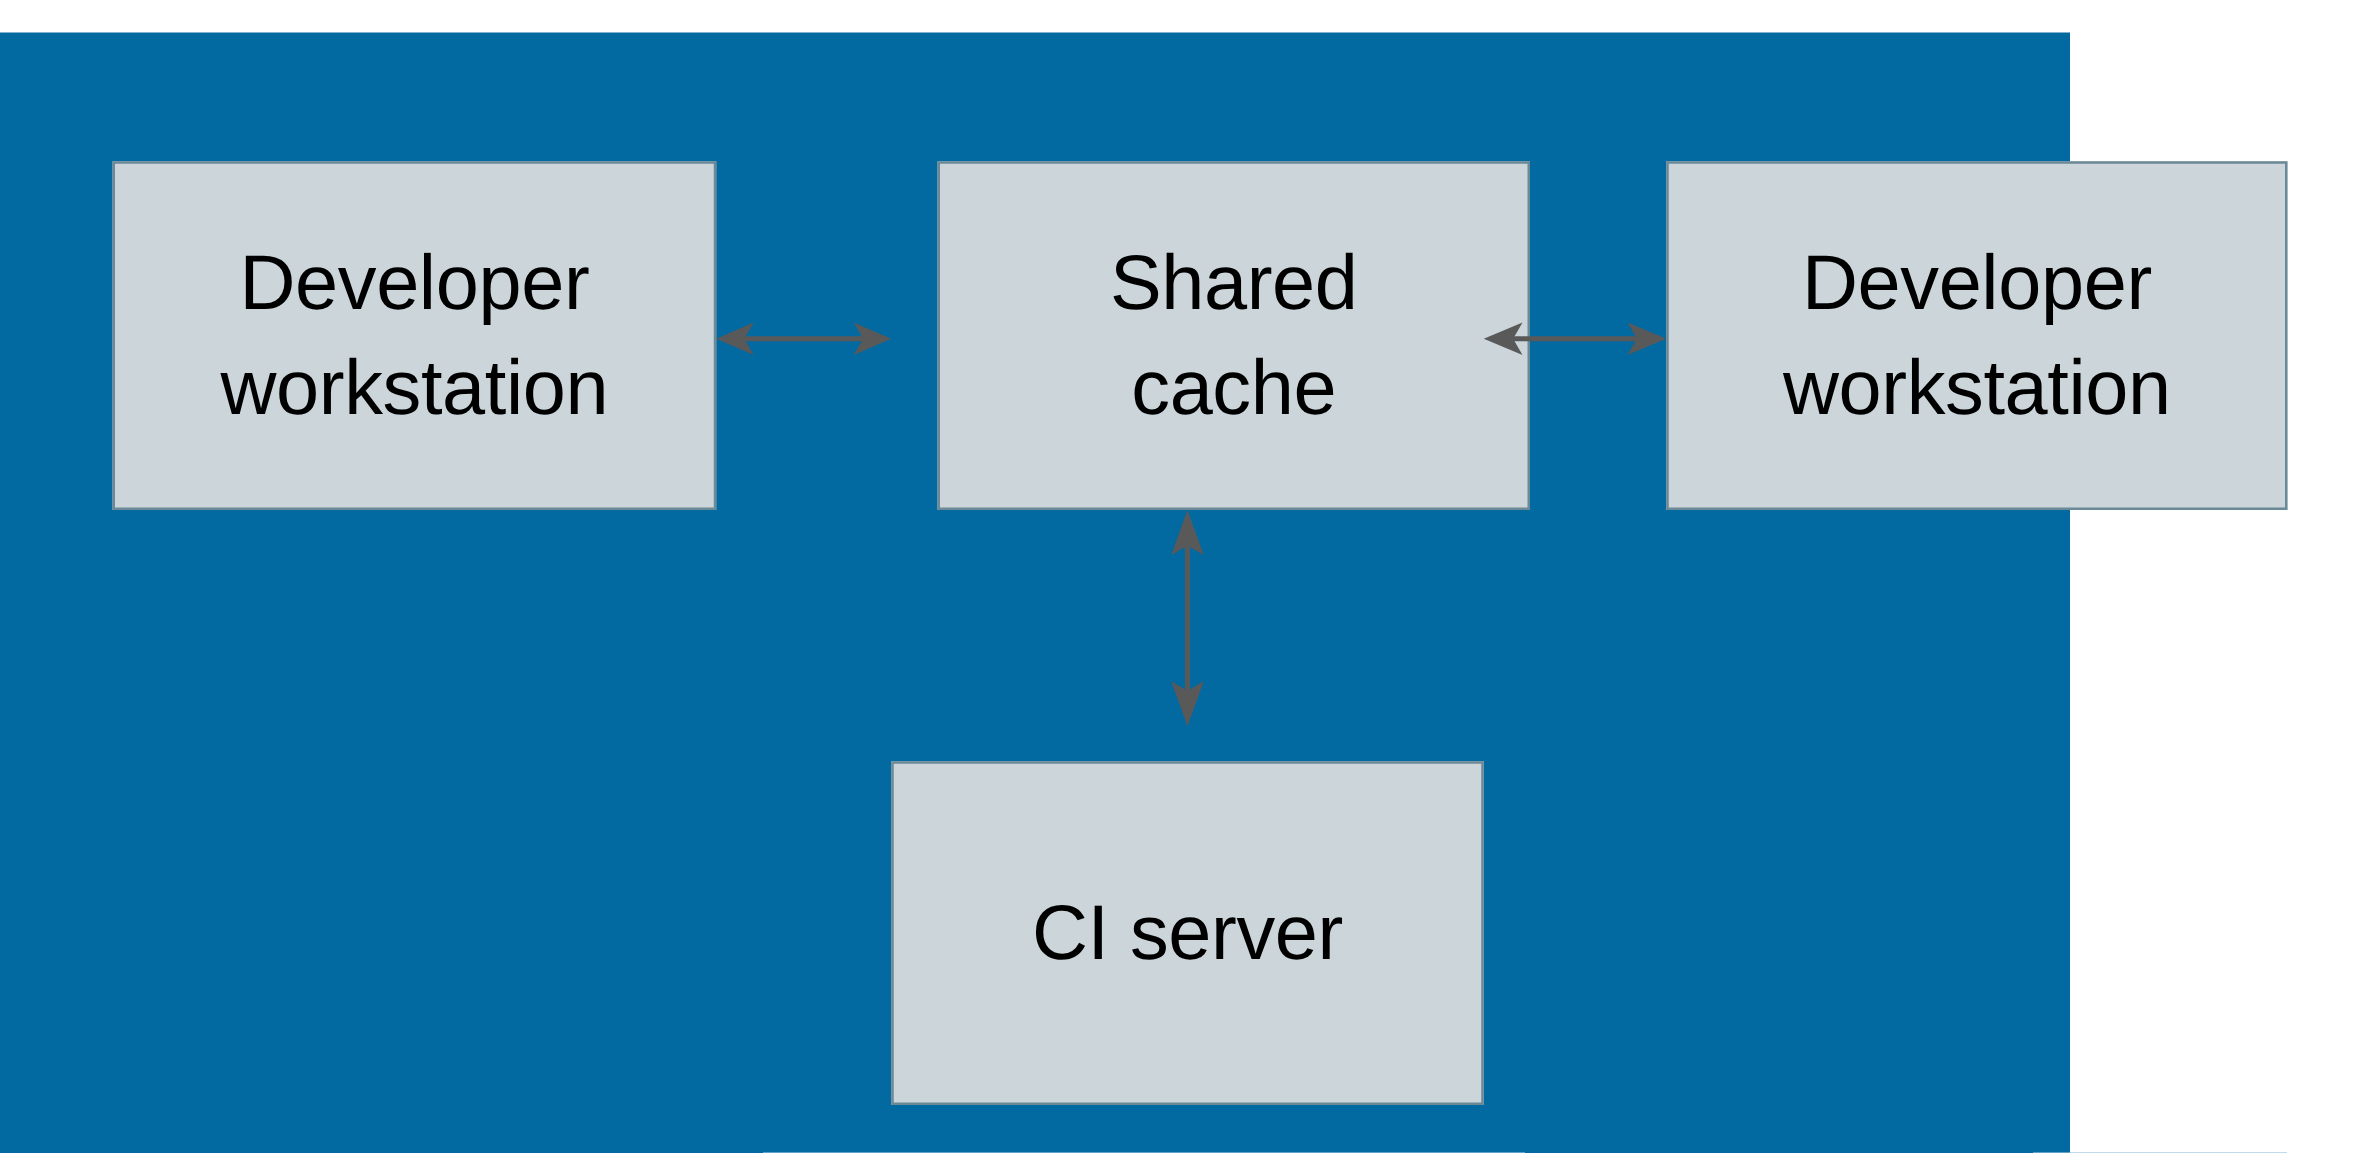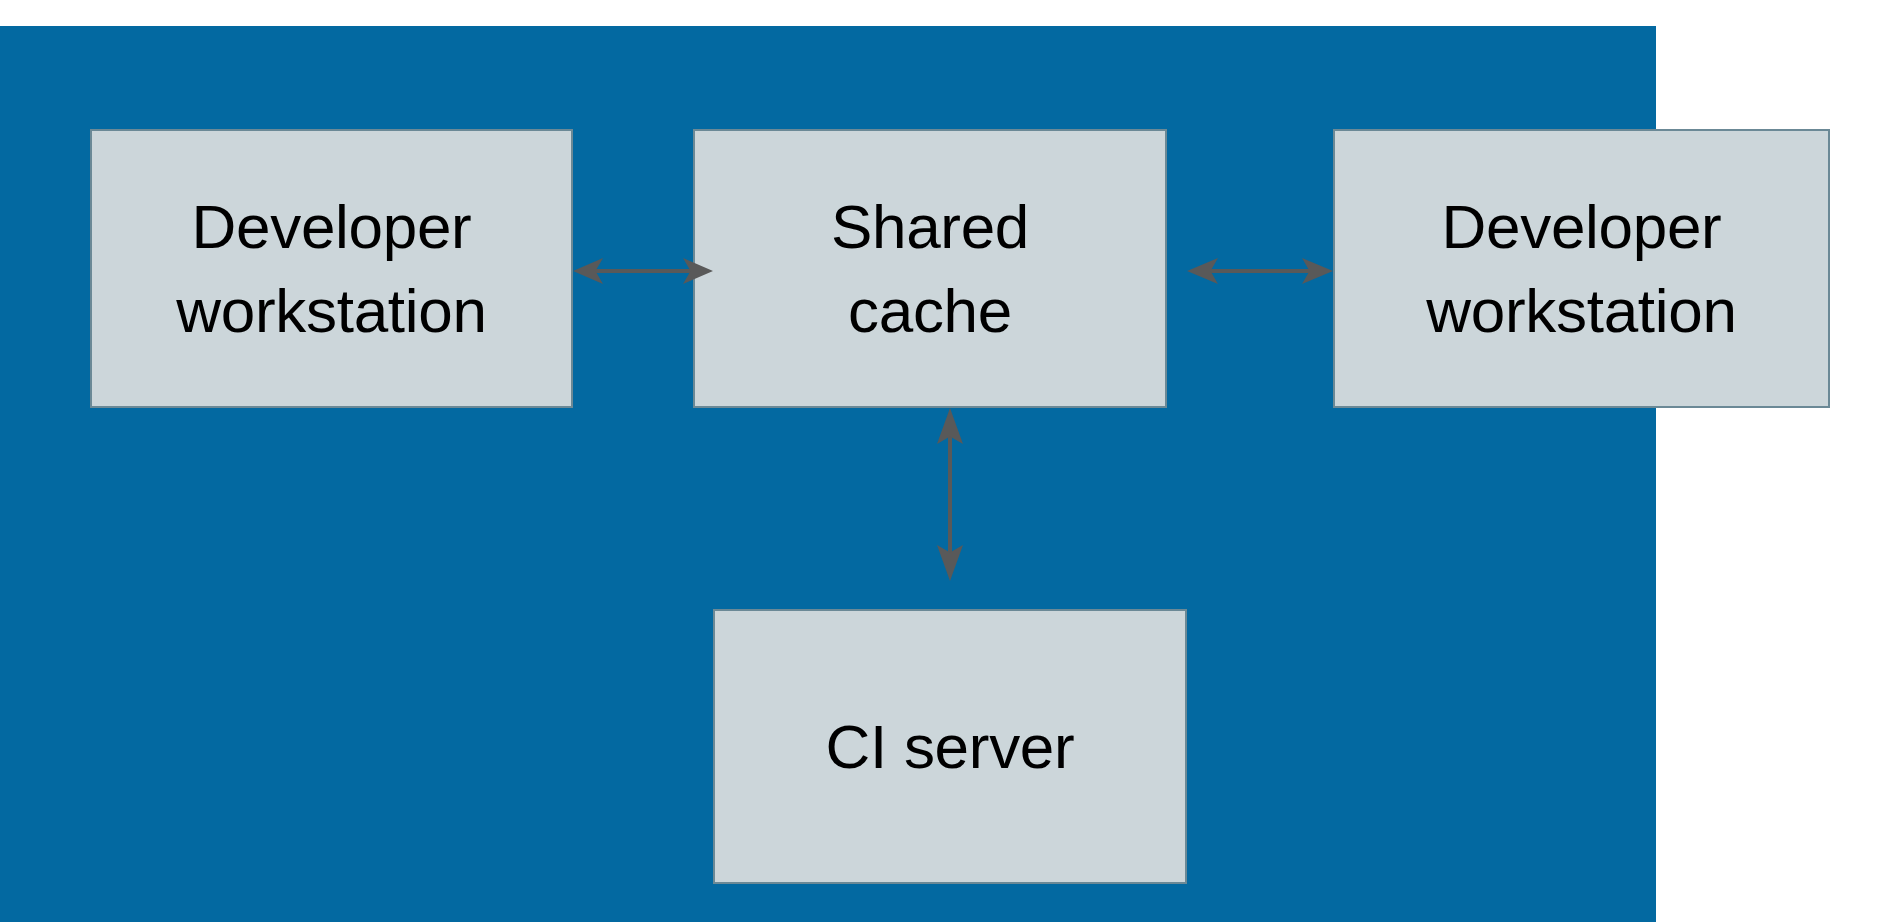--- a/index.html
+++ b/index.html
@@ -51,21 +51,21 @@
 </head>
 <body>
 
 <div id="diagram-canvas" style="width: 1656px; height: 922px; background: #0369a1; margin-top: 26px;">
 
   <div class="node-box" id="node-dev-workstation-left" style="left: 90px; top: 103px; width: 483px; height: 279px; background: rgb(204, 214, 218); border-color: rgb(107, 137, 150); border-width: 2px;">
     <span class="node-label" style="color: rgb(0, 0, 0);">Developer
 workstation</span>
   </div>
 
-  <div class="node-box" id="node-shared-cache" style="left: 693px; top: 103px; width: 474px; height: 279px; background: rgb(204, 214, 218); border-color: rgb(107, 137, 150); border-width: 2px;">
+  <div class="node-box" id="node-shared-cache" style="left: 750px; top: 103px; width: 474px; height: 279px; background: rgb(204, 214, 218); border-color: rgb(107, 137, 150); border-width: 2px;">
     <span class="node-label" style="color: rgb(0, 0, 0);">Shared
 cache</span>
   </div>
 
   <div class="node-box" id="node-dev-workstation-right" style="left: 1333px; top: 103px; width: 497px; height: 279px; background: rgb(204, 214, 218); border-color: rgb(107, 137, 150); border-width: 2px;">
     <span class="node-label" style="color: rgb(0, 0, 0);">Developer
 workstation</span>
   </div>
 
   <div class="node-box" id="node-ci-server" style="left: 713px; top: 583px; width: 474px; height: 275px; background: rgb(204, 214, 218); border-color: rgb(107, 137, 150); border-width: 2px;">

